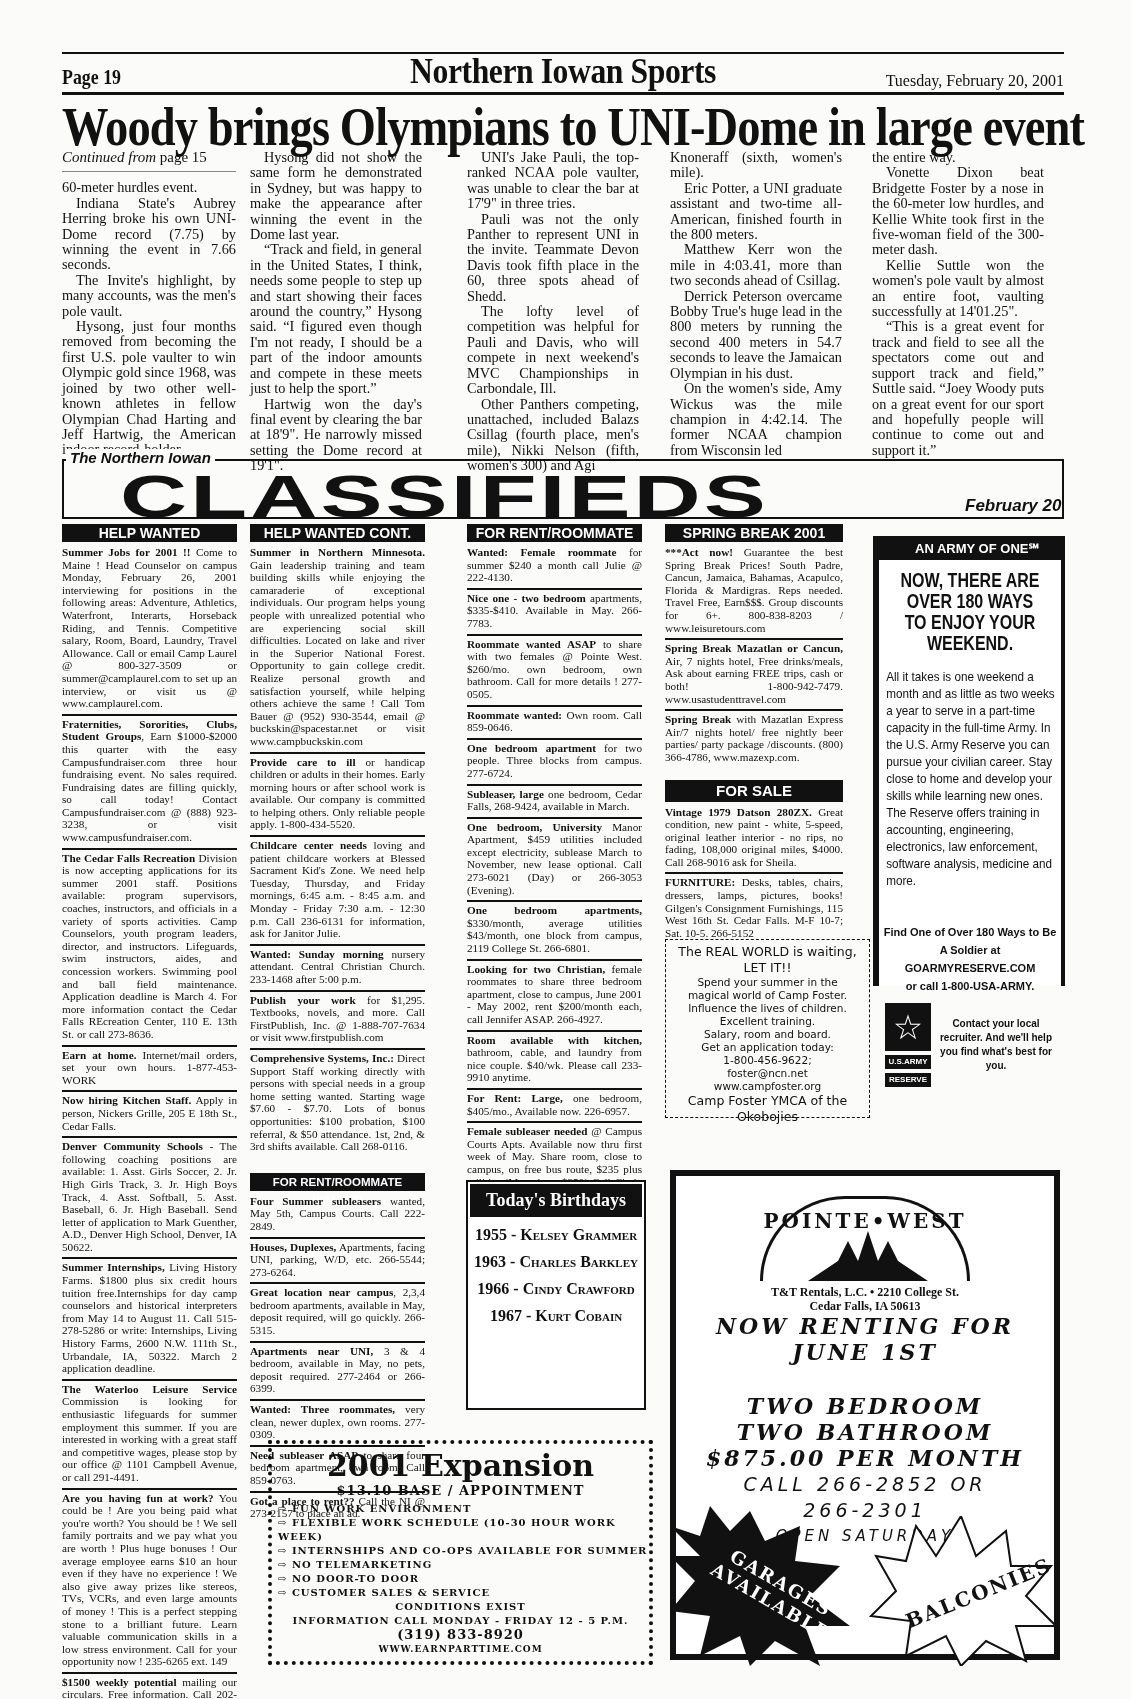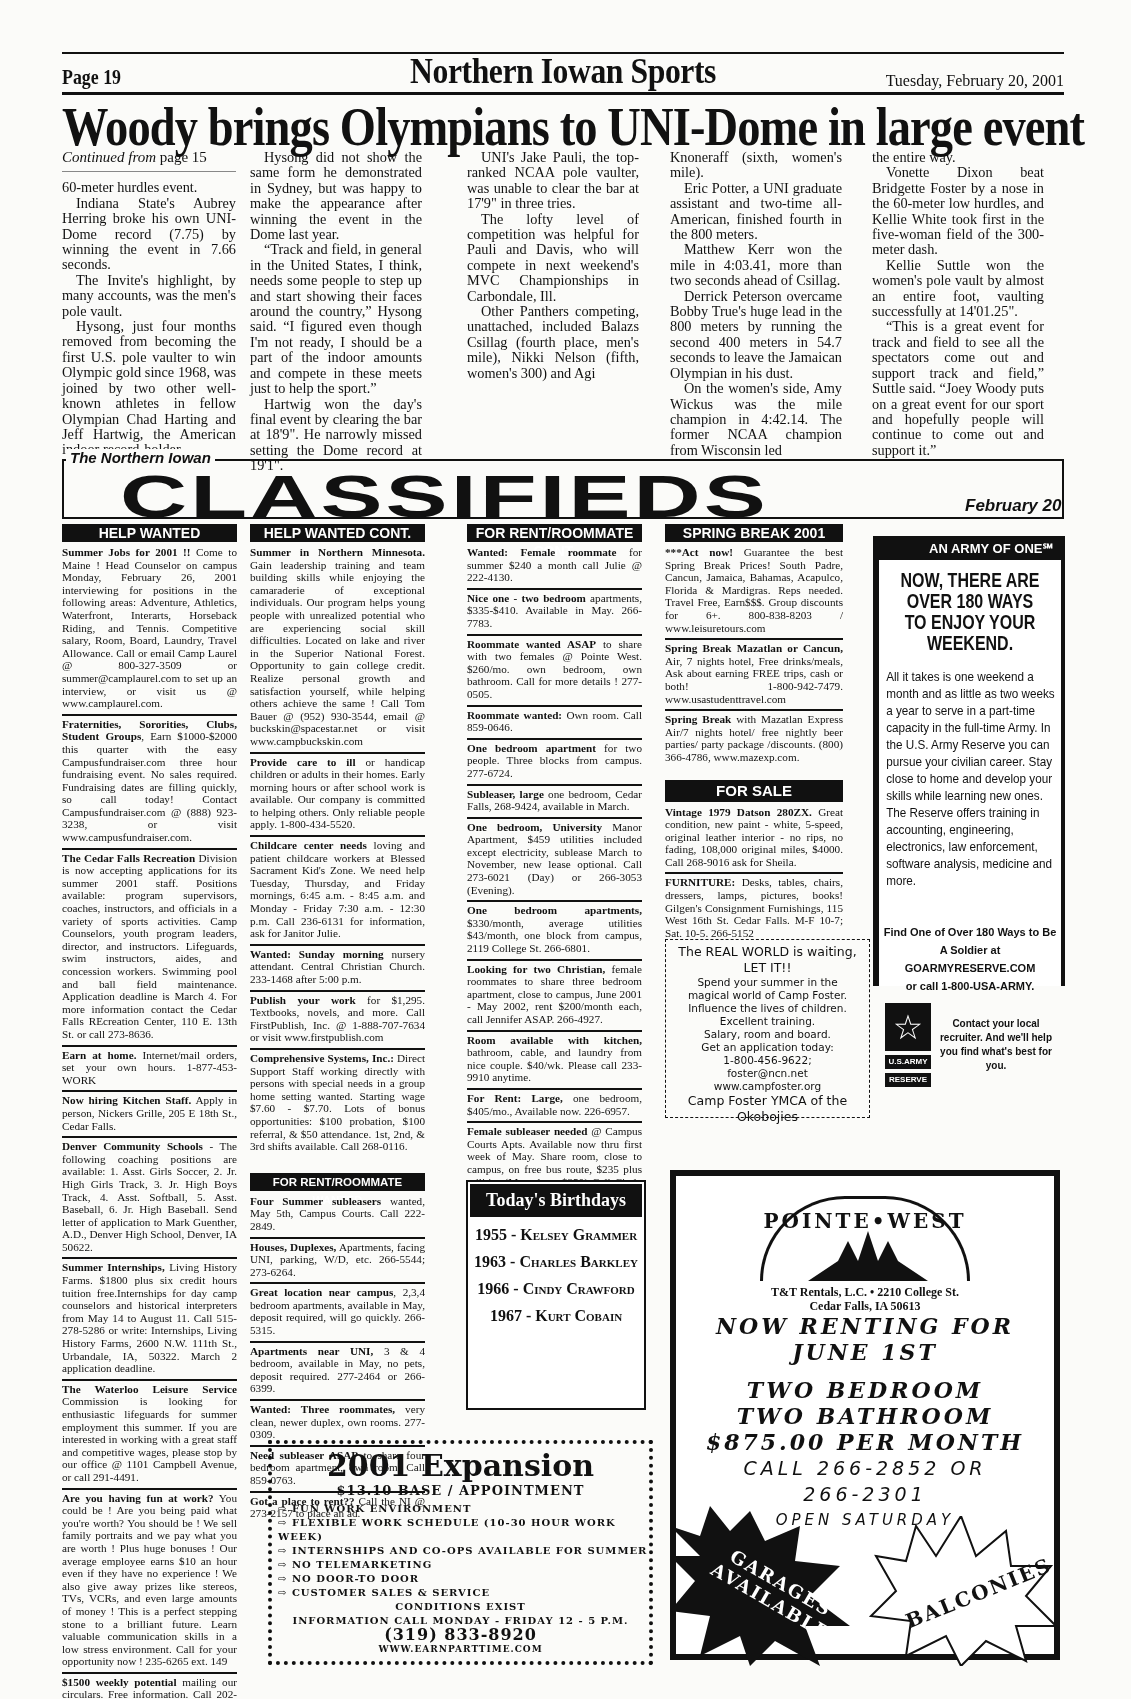--- a/index.html
+++ b/index.html
@@ -19,21 +19,21 @@
 .classbox{position:absolute;top:459px;left:62px;width:1002px;height:60px;border:2px solid #111}
 .nitag{position:absolute;top:449px;left:66px;background:#fbfbf9;padding:0 4px;font:italic bold 15px "Liberation Sans",sans-serif}
 .classtitle{position:absolute;top:472px;left:120px;font:900 60px "Liberation Sans",sans-serif;letter-spacing:2px;transform:scaleX(1.55);transform-origin:left;line-height:50px}
 .classdate{position:absolute;top:496px;left:965px;font:italic bold 17px "Liberation Sans",sans-serif}
 .secbar{background:#111;color:#fff;text-align:center;font:bold 14px "Liberation Sans",sans-serif;height:18px;line-height:18px;margin-bottom:2px}
 .ccol{position:absolute;font-size:11.2px;line-height:12.6px;text-align:justify}
 .ad{padding:2px 0 4px;border-bottom:2px solid #111}
 .ad:last-child{border-bottom:none}
 .ad b{font-weight:bold}
 .army{position:absolute;top:536px;left:873px;width:192px;height:450px;border-left:6px solid #111;border-right:4px solid #111;background:#fff;font-family:"Liberation Sans",sans-serif}
-.army .top{background:#111;color:#fff;text-align:right;font:bold 13px "Liberation Sans",sans-serif;padding:3px 8px;margin-left:-6px}
+.army .top{background:#111;color:#fff;text-align:right;font:bold 13px "Liberation Sans",sans-serif;padding:3px 22px;margin-left:-6px}
 .army h3{font:bold 20px "Liberation Sans",sans-serif;text-align:center;line-height:21px;margin:10px 0 14px;transform:scaleX(.8)}
 .army .body{font-size:13px;line-height:17px;padding:0 4px 0 8px;transform:scaleX(.9);transform-origin:left;width:200px}
 .army .find{font:bold 11px "Liberation Sans",sans-serif;text-align:center;line-height:18px;margin-top:34px}
 .army .logo{display:flex;align-items:center;gap:6px;padding:8px 6px}
 .army .star{width:46px;height:48px;border:2px solid #111;background:#111;color:#fff;font-size:34px;text-align:center;line-height:44px}
 .army .usa{width:46px;height:14px;border:2px solid #111;background:#111;color:#fff;font:bold 8px "Liberation Sans",sans-serif;text-align:center;line-height:10px;margin-top:4px}
 .army .contact{font:bold 10px "Liberation Sans",sans-serif;text-align:center;line-height:14px}
 .foster{position:absolute;top:939px;left:665px;width:205px;height:179px;border:1px dashed #111;text-align:center;font-family:"DejaVu Sans",sans-serif;padding:4px}
 .foster .a{font-size:12.5px;line-height:16px}
 .foster .b{font-weight:normal;font-size:10.5px;line-height:13px;margin:0 0}
@@ -72,20 +72,21 @@
   <p>The Invite's highlight, by many accounts, was the men's pole vault.</p>
   <p>Hysong, just four months removed from becoming the first U.S. pole vaulter to win Olympic gold since 1968, was joined by two other well-known athletes in fellow Olympian Chad Harting and Jeff Hartwig, the American indoor record-holder.</p>
 </div>
 <div class="col" style="left:250px;width:172px">
   <p>Hysong did not show the same form he demonstrated in Sydney, but was happy to make the appearance after winning the event in the Dome last year.</p>
   <p>“Track and field, in general in the United States, I think, needs some people to step up and start showing their faces around the country,” Hysong said. “I figured even though I'm not ready, I should be a part of the indoor amounts and compete in these meets just to help the sport.”</p>
   <p>Hartwig won the day's final event by clearing the bar at 18'9". He narrowly missed setting the Dome record at 19'1".</p>
 </div>
 <div class="col" style="left:467px;width:172px">
   <p>UNI's Jake Pauli, the top-ranked NCAA pole vaulter, was unable to clear the bar at 17'9" in three tries.</p>
+  <p>Pauli was not the only Panther to represent UNI in the invite. Teammate Devon Davis took fifth place in the 60, three spots ahead of Shedd.</p>
   <p>The lofty level of competition was helpful for Pauli and Davis, who will compete in next weekend's MVC Championships in Carbondale, Ill.</p>
   <p>Other Panthers competing, unattached, included Balazs Csillag (fourth place, men's mile), Nikki Nelson (fifth, women's 300) and Agi</p>
 </div>
 <div class="col" style="left:670px;width:172px">
   <p class="ni">Knoneraff (sixth, women's mile).</p>
   <p>Eric Potter, a UNI graduate assistant and two-time all-American, finished fourth in the 800 meters.</p>
   <p>Matthew Kerr won the mile in 4:03.41, more than two seconds ahead of Csillag.</p>
   <p>Derrick Peterson overcame Bobby True's huge lead in the 800 meters by running the second 400 meters in 54.7 seconds to leave the Jamaican Olympian in his dust.</p>
   <p>On the women's side, Amy Wickus was the mile champion in 4:42.14. The former NCAA champion from Wisconsin led</p>
 </div>
@@ -222,37 +223,37 @@
   <ul id="expb">
       <li><span>⇨ </span><span>FUN WORK ENVIRONMENT</span></li>
       <li><span>⇨ </span><span>FLEXIBLE WORK SCHEDULE (10-30 HOUR WORK WEEK)</span></li>
       <li><span>⇨ </span><span>INTERNSHIPS AND CO-OPS AVAILABLE FOR SUMMER</span></li>
       <li><span>⇨ </span><span>NO TELEMARKETING</span></li>
       <li><span>⇨ </span><span>NO DOOR-TO DOOR</span></li>
       <li><span>⇨ </span><span>CUSTOMER SALES &amp; SERVICE</span></li>
     </ul>
   <div class="f">CONDITIONS EXIST</div>
   <div class="f">INFORMATION CALL MONDAY - FRIDAY 12 - 5 P.M.</div>
-  <div class="f" style="font-size:16px">(319) 833-8920</div>
+  <div class="f" style="font-size:13px">(319) 833-8920</div>
   <div class="f" style="font-size:9px">WWW.EARNPARTTIME.COM</div>
 </div>
 
 <div class="pw">
   <div class="arc">
       <span>POINTE•WEST</span>
     <svg width="120" height="50" style="position:absolute;bottom:0;left:45px" viewBox="0 0 120 50">
         <polygon points="0,50 30,30 40,10 50,30 60,0 70,30 80,10 90,30 120,50" fill="#111"></polygon>
       </svg>
   </div>
   <div class="addr">
       <div>T&amp;T Rentals, L.C. • 2210 College St.</div>
       <div>Cedar Falls, IA 50613</div>
     </div>
   <div class="big">NOW RENTING FOR JUNE 1ST</div>
-  <div class="big" style="margin-top:12px">TWO BEDROOM</div>
+  <div class="big" style="margin-top:28px">TWO BEDROOM</div>
   <div class="big">TWO BATHROOM</div>
   <div class="big">$875.00 PER MONTH</div>
   <div class="call">CALL 266-2852 OR</div>
   <div class="call">266-2301</div>
   <div class="call" style="font-size:15px">OPEN SATURDAY</div>
   <svg class="abs" style="left:-6px;top:330px" width="190" height="160" viewBox="0 0 190 160">
       <polygon points="0,20 30,30 40,0 60,25 80,5 95,35 130,20 125,55 170,60 140,90 180,120 135,120 150,160 105,135 80,160 70,130 30,150 40,110 0,105 25,75 0,50 30,50" fill="#111"></polygon>
     </svg>
   <div class="burst" style="left:20px;top:395px;color:#fff;transform:rotate(30deg);width:160px;font-size:18px">GARAGES AVAILABLE</div>
   <svg class="abs" style="left:190px;top:340px" width="190" height="150" viewBox="0 0 190 150">

